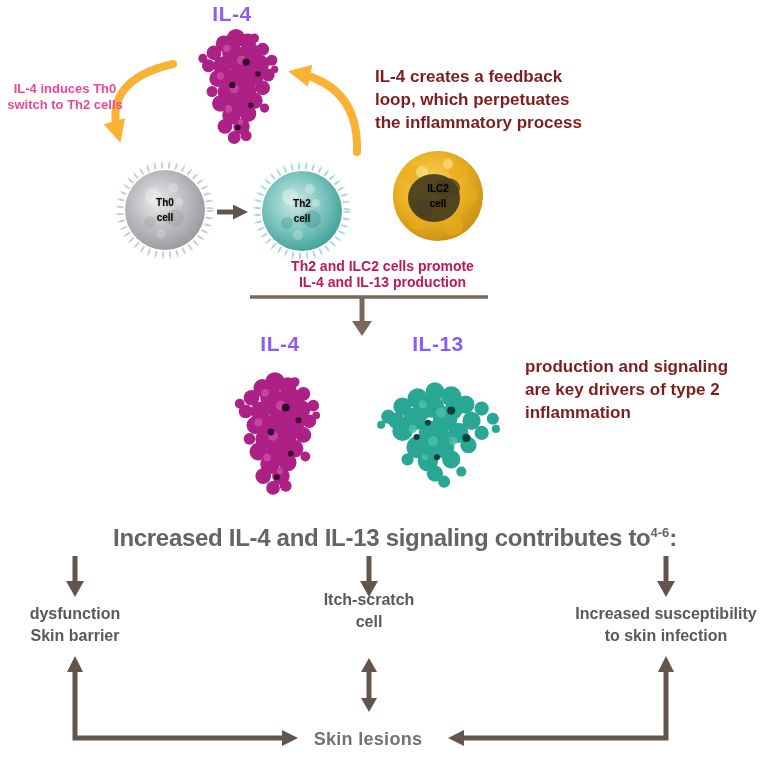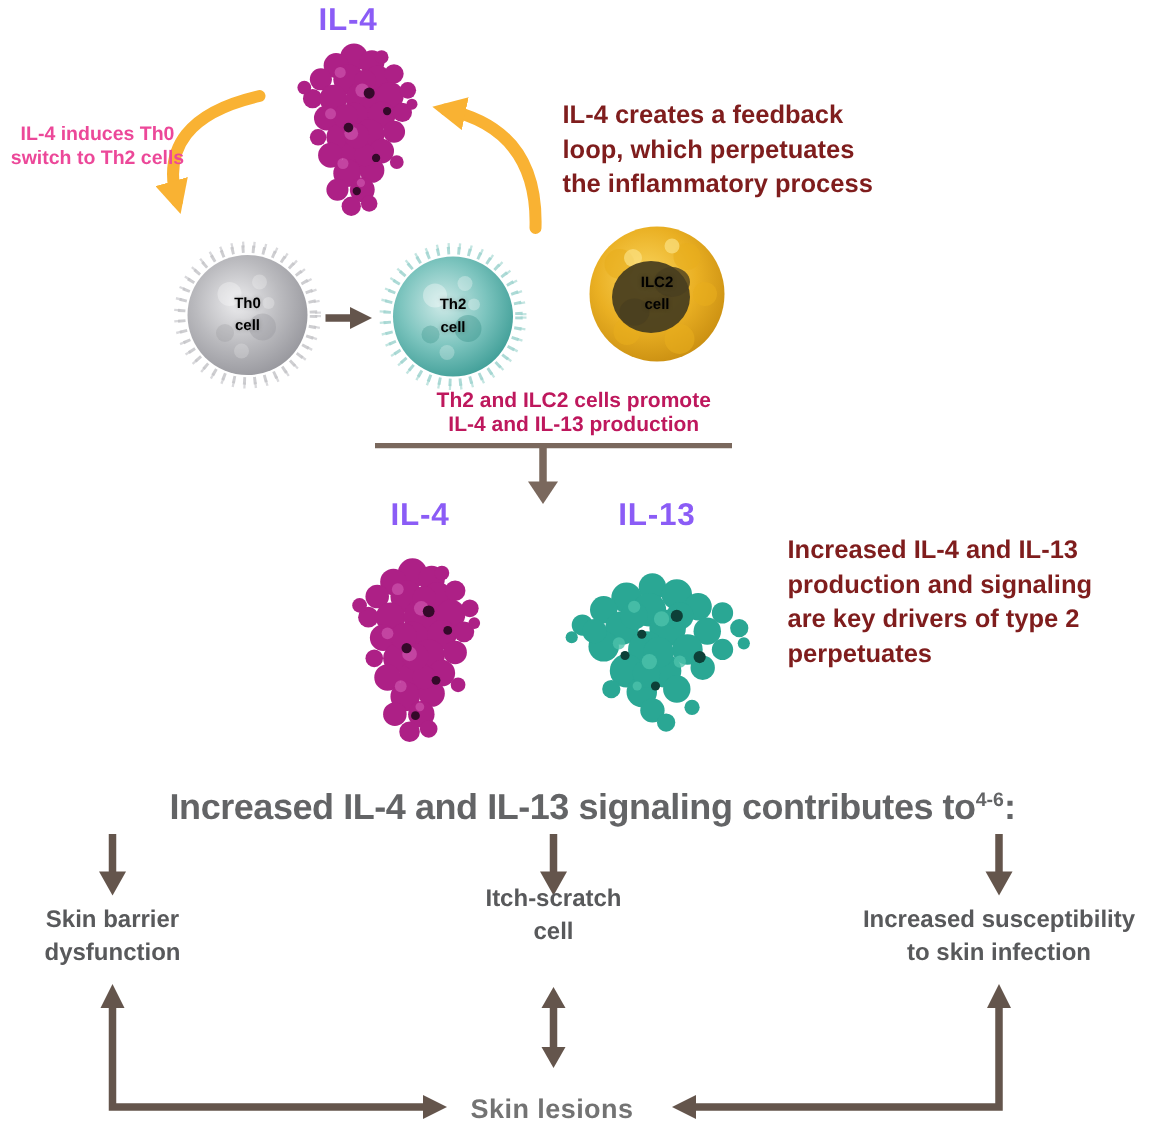--- a/index.html
+++ b/index.html
@@ -280,46 +280,45 @@
 
   <svg class="abs" style="left:226px;top:367px" width="98" height="132" viewBox="0 0 100 130">
       <use href="#blob-il4"></use>
     </svg>
 
   <svg class="abs" style="left:372px;top:380px" width="132" height="112" viewBox="0 0 130 110">
       <use href="#blob-il13"></use>
     </svg>
 
   <div class="abs note-md" style="left:525px;top:355px;width:230px;">
-    <div>Increased IL-4 and IL-13</div>
     <div>production and signaling</div>
     <div>are key drivers of type 2</div>
-    <div>perpetuates</div>
+    <div>inflammation</div>
   </div>
 
   <div class="abs heading center" style="left:0;top:518px;width:768px;padding-left:11px;">
     <span>Increased IL-4 and IL-13 signaling contributes to</span><sup>4-6</sup><span>:</span>
   </div>
 
   <svg class="abs" style="left:63px;top:553px" width="24" height="46">
     <line x1="12" y1="3" x2="12" y2="30" stroke="#64554c" stroke-width="5"></line>
     <polygon points="3,28 21,28 12,44" fill="#64554c"></polygon>
   </svg>
   <svg class="abs" style="left:357px;top:553px" width="24" height="46">
     <line x1="12" y1="3" x2="12" y2="30" stroke="#64554c" stroke-width="5"></line>
     <polygon points="3,28 21,28 12,44" fill="#64554c"></polygon>
   </svg>
   <svg class="abs" style="left:654px;top:553px" width="24" height="46">
     <line x1="12" y1="3" x2="12" y2="30" stroke="#64554c" stroke-width="5"></line>
     <polygon points="3,28 21,28 12,44" fill="#64554c"></polygon>
   </svg>
 
   <div class="abs outcome center" style="left:0;top:603px;width:150px;">
+    <div>dysfunction</div>
     <div>Skin barrier</div>
-    <div>dysfunction</div>
   </div>
   <div class="abs outcome center" style="left:294px;top:589px;width:150px;">
     <div>Itch-scratch</div>
     <div>cell</div>
   </div>
   <div class="abs outcome center" style="left:548px;top:603px;width:236px;">
     <div>Increased susceptibility</div>
     <div>to skin infection</div>
   </div>
 

